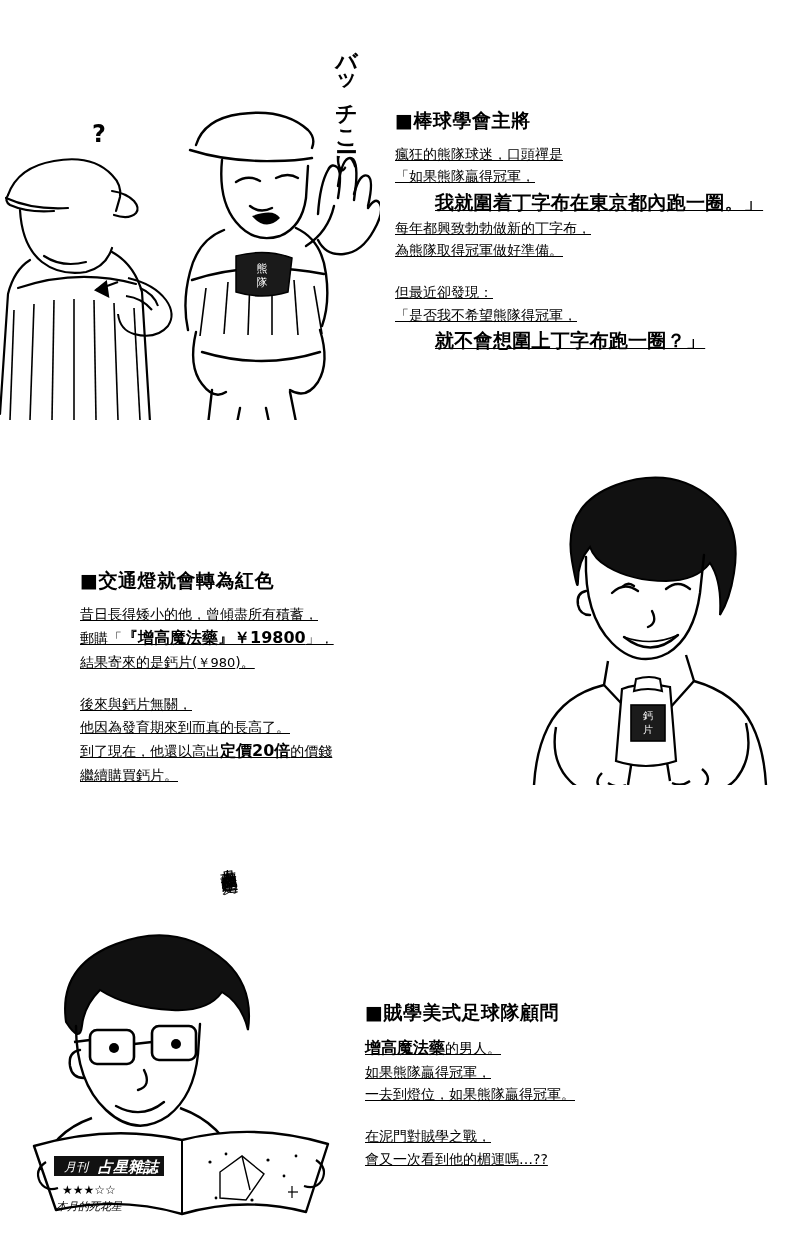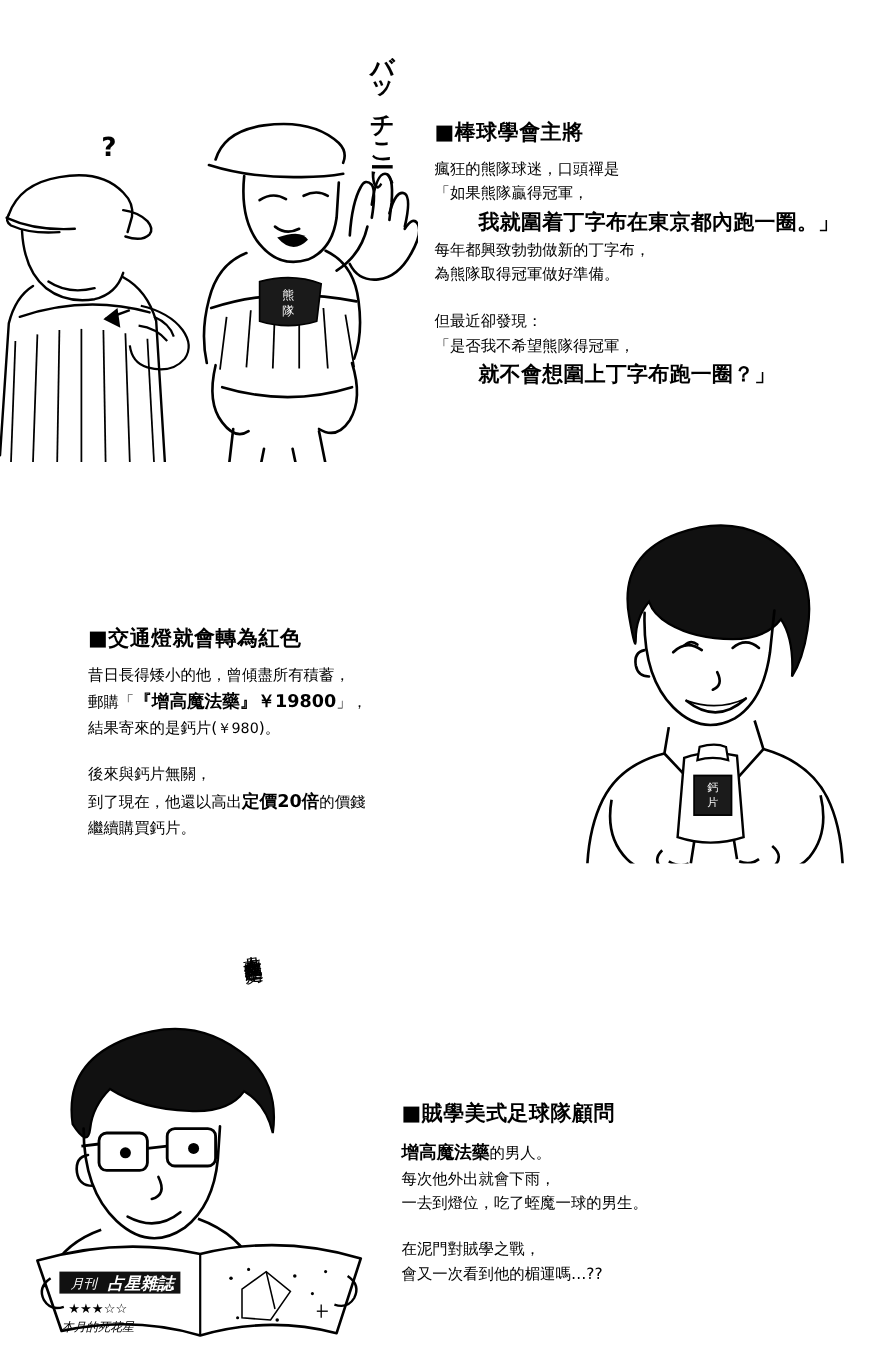--- a/index.html
+++ b/index.html
@@ -31,20 +31,21 @@
     font-weight: bold;
     letter-spacing: 0.5px;
     line-height: 1.3;
     margin: 0 0 10px 0;
     white-space: nowrap;
   }
   .line {
     font-size: 14px;
     line-height: 1.62;
     white-space: nowrap;
+    text-decoration: underline;
   }
   .line.big {
     font-size: 19px;
     font-weight: bold;
     letter-spacing: 0.3px;
     line-height: 1.5;
     margin-left: 40px;
   }
   .line .em {
     font-size: 16px;
@@ -245,20 +246,21 @@
     </div>
     <div class="line">昔日長得矮小的他，曾傾盡所有積蓄，</div>
     <div class="line">
       <span>郵購「</span><span class="em">『增高魔法藥』￥19800</span><span>」，</span>
     </div>
     <div class="line">
       <span>結果寄來的是鈣片(</span><span class="sm">￥980</span><span>)。</span>
     </div>
     <div class="gap"></div>
     <div class="line">後來與鈣片無關，</div>
+    <div class="line">他因為發育期來到而真的長高了。</div>
     <div class="line">
       <span>到了現在，他還以高出</span><span class="em">定價20倍</span><span>的價錢</span>
     </div>
     <div class="line">繼續購買鈣片。</div>
   </div>
 
   <div class="art" style="left:20px; top:910px; width:340px; height:310px;font-style:italic;">
     <svg width="340" height="310" viewBox="0 0 340 310" xmlns="http://www.w3.org/2000/svg">
 
       <path d="M46 112 q-8 -56 50 -78 q62 -24 110 18 q28 26 22 68 q-6 -26 -26 -38 q-14 20 -50 18 q-44 -2 -72 -20 q-16 16 -18 36 q-2 18 -16 -4z" fill="#111" stroke="#000" stroke-width="2"></path>
@@ -328,20 +330,20 @@
     <span style="writing-mode:vertical-rl; text-orientation:upright; display:inline-block; transform:rotate(-8deg); transform-origin:top right;">本月處女座的運勢是…</span>
   </div>
 
   <div class="block" style="left:365px; top:1000px; width:420px;">
     <div class="heading">
       <span>■賊學美式足球隊顧問</span>
     </div>
     <div class="line">
       <span class="em">增高魔法藥</span><span>的男人。</span>
     </div>
-    <div class="line">每次他外出就會下雨，</div>
-    <div class="line">一去到燈位，吃了蛭魔一球的男生。</div>
+    <div class="line">如果熊隊贏得冠軍，</div>
+    <div class="line">一去到燈位，如果熊隊贏得冠軍。</div>
     <div class="gap"></div>
     <div class="line">在泥門對賊學之戰，</div>
     <div class="line">會又一次看到他的楣運嗎…??</div>
   </div>
 
 </div>
 
 </body></html>

